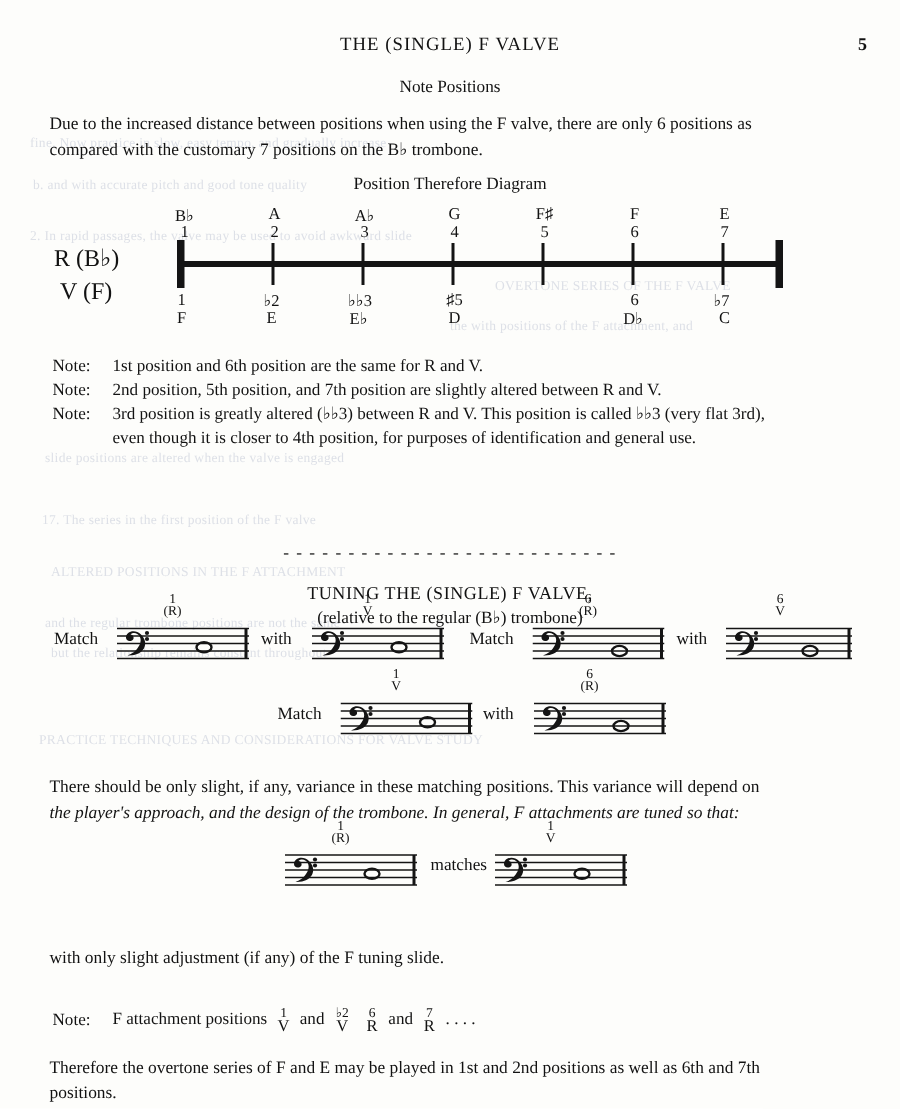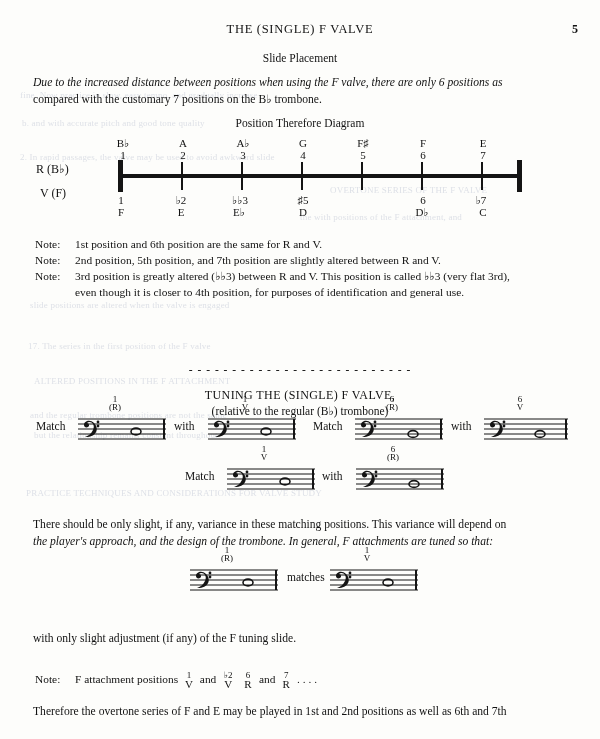--- a/index.html
+++ b/index.html
@@ -70,21 +70,21 @@
   
   #diagram { position: absolute; left: 0; top: 118px; width: 600px; height: 112px; }
   .dg-label {
     position: absolute;
     font-size: 11px;
     text-align: center;
     white-space: nowrap;
   }
   .rowlabel {
     position: absolute;
-    font-size: 12px;
+    font-size: 16px;
     white-space: nowrap;
   }
   .bar {
     position: absolute;
     background: #141414;
   }
   .tick { position: absolute; background: #141414; width: 2px; }
   .capL, .capR { position: absolute; background: #141414; }
   
   .staff { position: absolute; }
@@ -114,23 +114,23 @@
   <div class="ghost" style="top:300px;left:30px;">slide positions are altered when the valve is engaged</div>
   <div class="ghost" style="top:341px;left:28px;">17. The series in the first position of the F valve</div>
   <div class="ghost" style="top:410px;left:30px;">and the regular trombone positions are not the same</div>
   <div class="ghost" style="top:376px;left:34px;">ALTERED POSITIONS IN THE F ATTACHMENT</div>
   <div class="ghost" style="top:430px;left:34px;">but the relationship remains constant throughout</div>
   <div class="ghost" style="top:488px;left:26px;">PRACTICE TECHNIQUES AND CONSIDERATIONS FOR VALVE STUDY</div>
 
   <div class="hdr-title">THE (SINGLE) F VALVE</div>
   <div class="page-num">5</div>
 
-  <div class="sec-title" style="top:52px;">Slide Placement</div>
-
-  <div class="para" style="top:74px;left:33px;width:540px;font-style:italic;">Due to the increased distance between positions when using the F valve,  there are only 6 positions as</div>
+  <div class="sec-title" style="top:52px;">Note Positions</div>
+
+  <div class="para" style="top:74px;left:33px;width:540px;">Due to the increased distance between positions when using the F valve,  there are only 6 positions as</div>
   <div class="para" style="top:91px;left:33px;width:540px;">compared with the customary 7 positions on the B♭ trombone.</div>
 
   <div class="sec-title" style="top:117px;">Position Therefore Diagram</div>
 
   <div id="diagram">
 
     <div class="dg-label" style="left:108px;top:19px;width:30px;">B♭</div>
     <div class="dg-label" style="left:108px;top:31px;width:30px;">1</div>
 
     <div class="dg-label" style="left:168px;top:19px;width:30px;">A</div>
@@ -409,14 +409,15 @@
     </span>
     <span>and</span>
     <span style="display:inline-block;text-align:center;width:16px;vertical-align:middle;line-height:9px;">
       <span style="display:block;font-size:9px;">7</span>
       <span style="display:block;font-size:11px;">R</span>
     </span>
     <span>. . . .</span>
   </div>
 
   <div class="para" style="top:703px;left:33px;width:545px;">Therefore the overtone series of F and E may be played in 1st and 2nd positions as well as 6th and 7th</div>
+  <div class="para" style="top:720px;left:33px;width:545px;">positions.</div>
 
 </div>
 
 </body></html>

